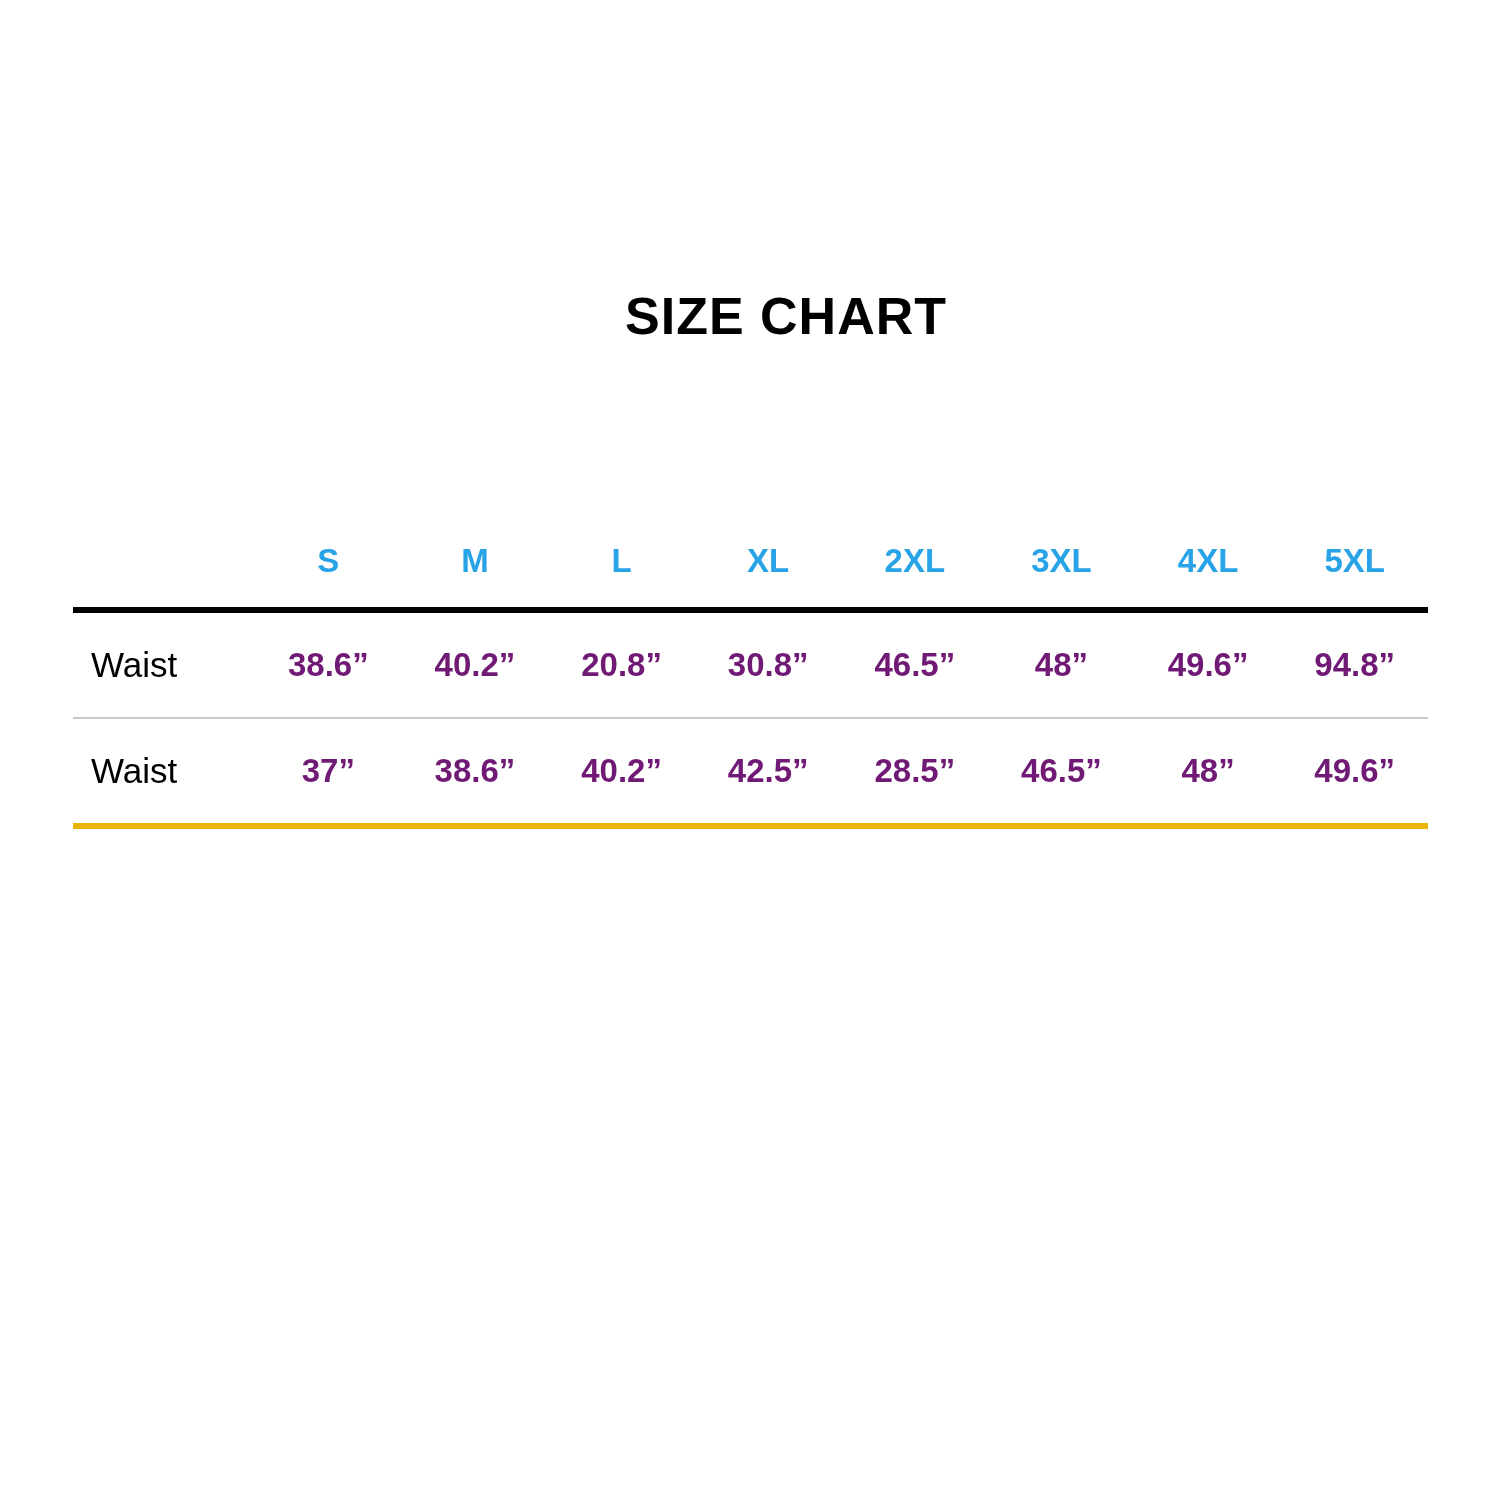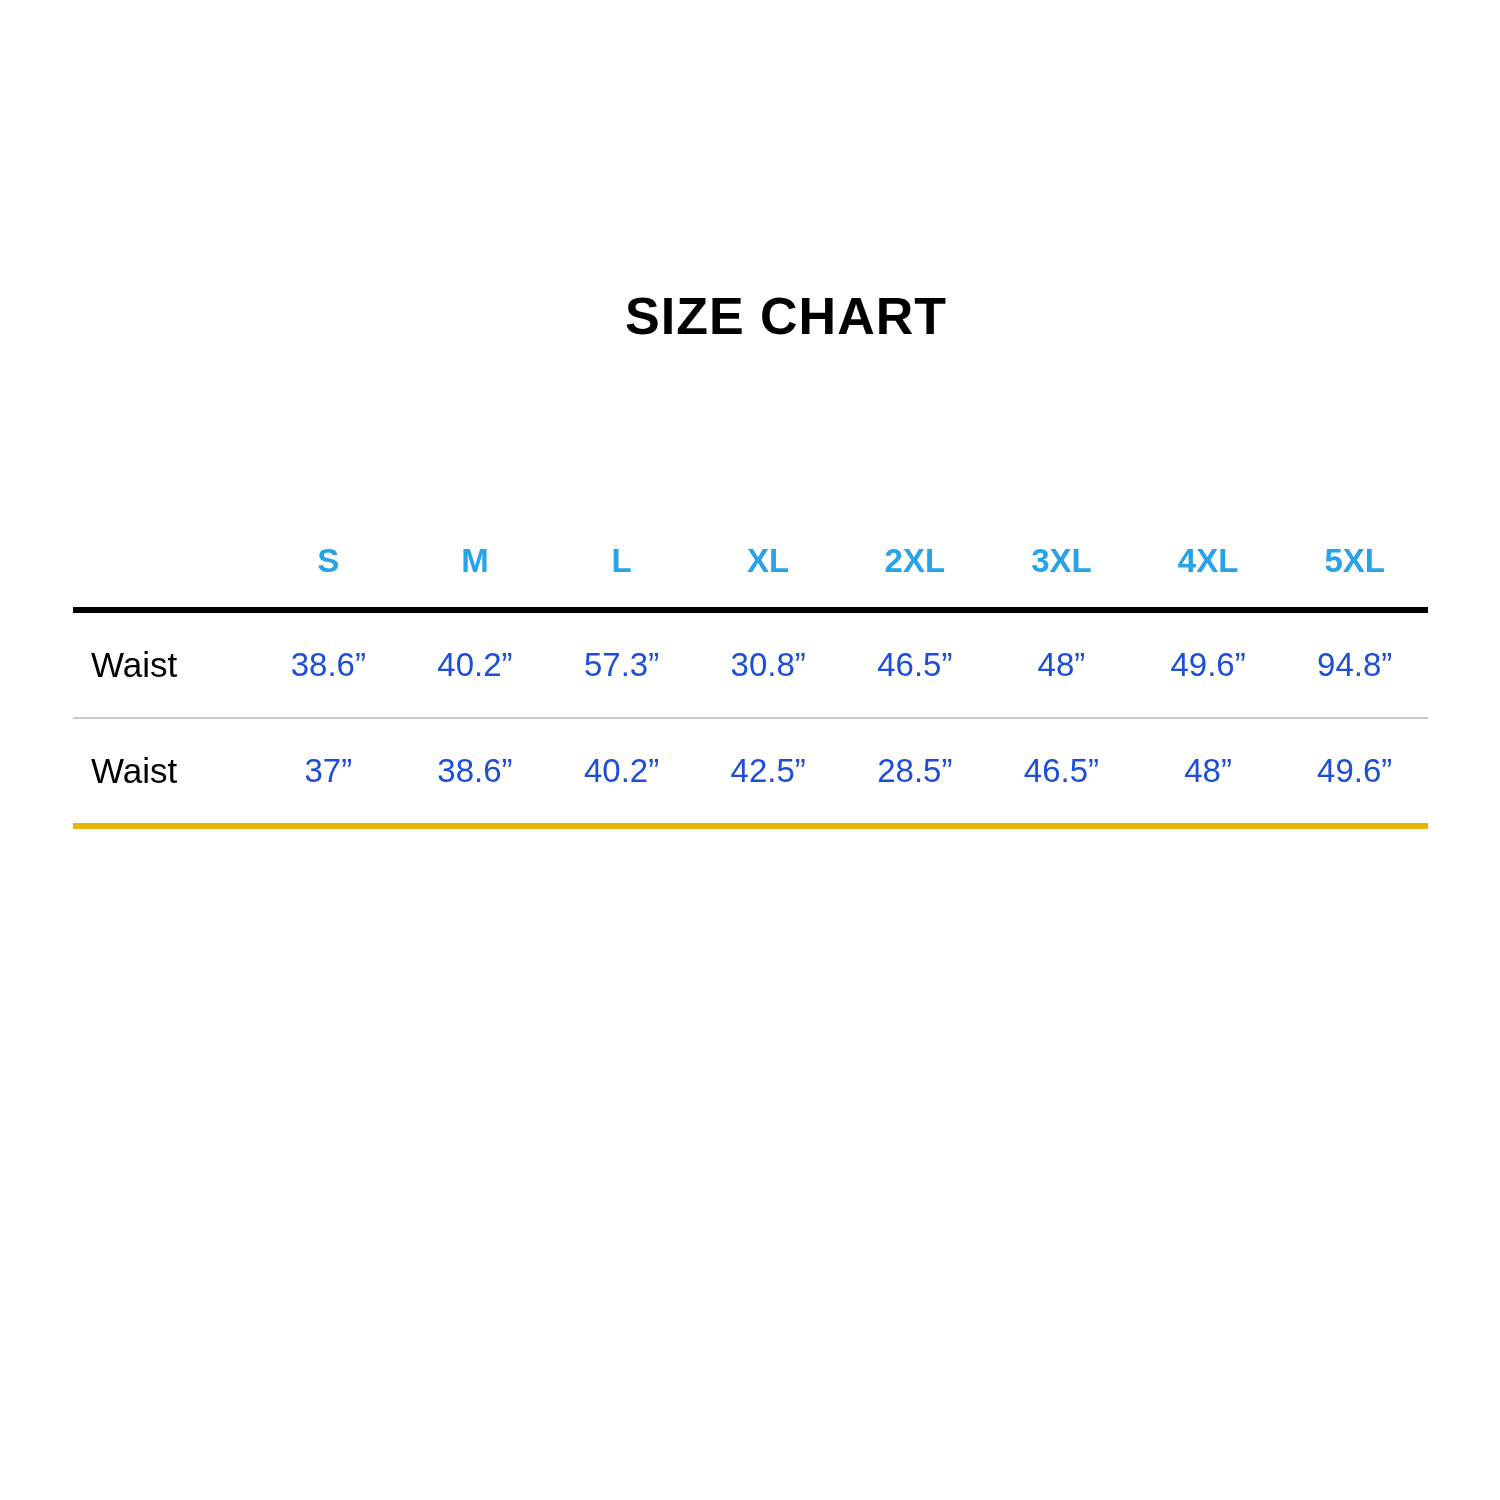--- a/index.html
+++ b/index.html
@@ -61,22 +61,22 @@
   thead th.row-label-head {
     width: 182px;
   }
   thead tr {
     border-bottom: 6px solid #000000;
   }
   tbody td {
     height: 104px;
     vertical-align: middle;
     font-size: 33px;
-    font-weight: 400;
-    color: #1d4ed8;
+    font-weight: 700;
+    color: #701a75;
     font-family: "Liberation Sans", sans-serif;
   }
   tbody td.row-label {
     text-align: left;
     padding-left: 18px;
     font-weight: 400;
     font-size: 35px;
     color: #000000;
   }
   tbody tr.divider {
@@ -106,21 +106,21 @@
           <th>3XL</th>
           <th>4XL</th>
           <th>5XL</th>
         </tr>
       </thead>
       <tbody>
         <tr class="divider">
           <td class="row-label">Waist</td>
           <td>38.6”</td>
           <td>40.2”</td>
-          <td>57.3”</td>
+          <td>20.8”</td>
           <td>30.8”</td>
           <td>46.5”</td>
           <td>48”</td>
           <td>49.6”</td>
           <td>94.8”</td>
         </tr>
         <tr class="last-row">
           <td class="row-label">Waist</td>
           <td>37”</td>
           <td>38.6”</td>

